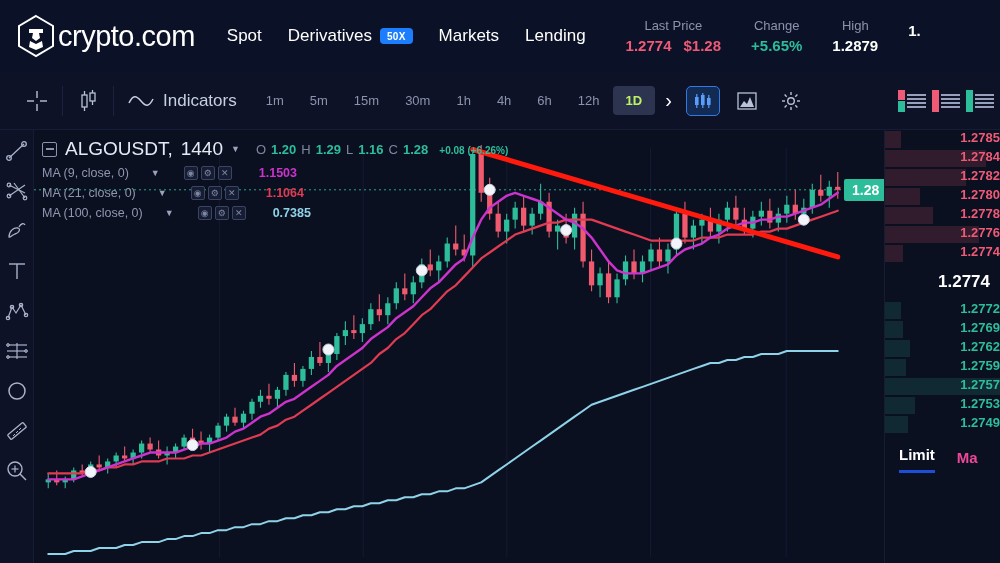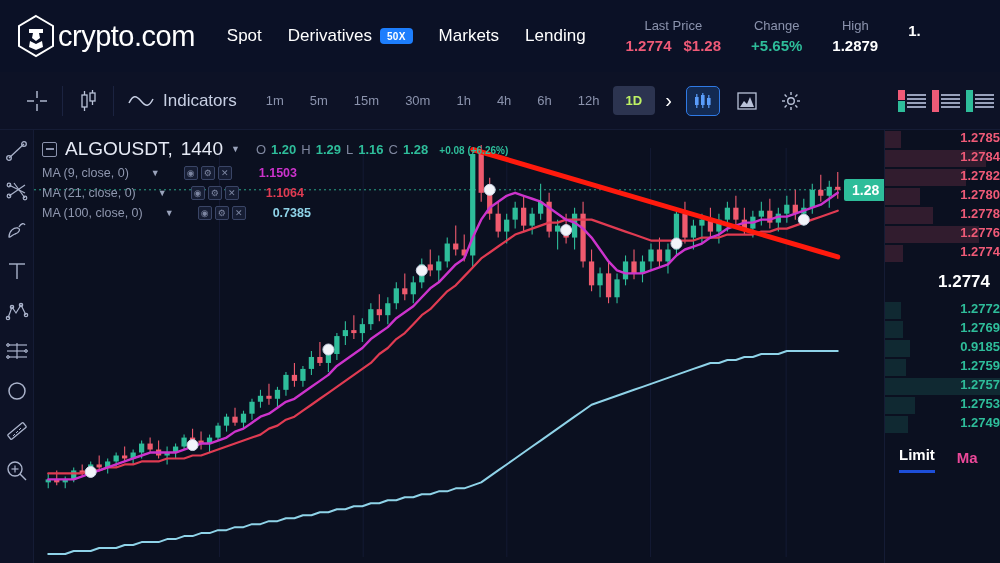--- a/index.html
+++ b/index.html
@@ -684,21 +684,21 @@
         <div class="ob-row bid">
           <div class="ob-depth" style="width: 14%;"></div>
           <div class="ob-price">1.2772</div>
         </div>
         <div class="ob-row bid">
           <div class="ob-depth" style="width: 16%;"></div>
           <div class="ob-price">1.2769</div>
         </div>
         <div class="ob-row bid">
           <div class="ob-depth" style="width: 22%;"></div>
-          <div class="ob-price">0.9185</div>
+          <div class="ob-price">1.2762</div>
         </div>
         <div class="ob-row bid">
           <div class="ob-depth" style="width: 18%;"></div>
           <div class="ob-price">1.2759</div>
         </div>
         <div class="ob-row bid">
           <div class="ob-depth" style="width: 100%;"></div>
           <div class="ob-price">1.2757</div>
         </div>
         <div class="ob-row bid">

